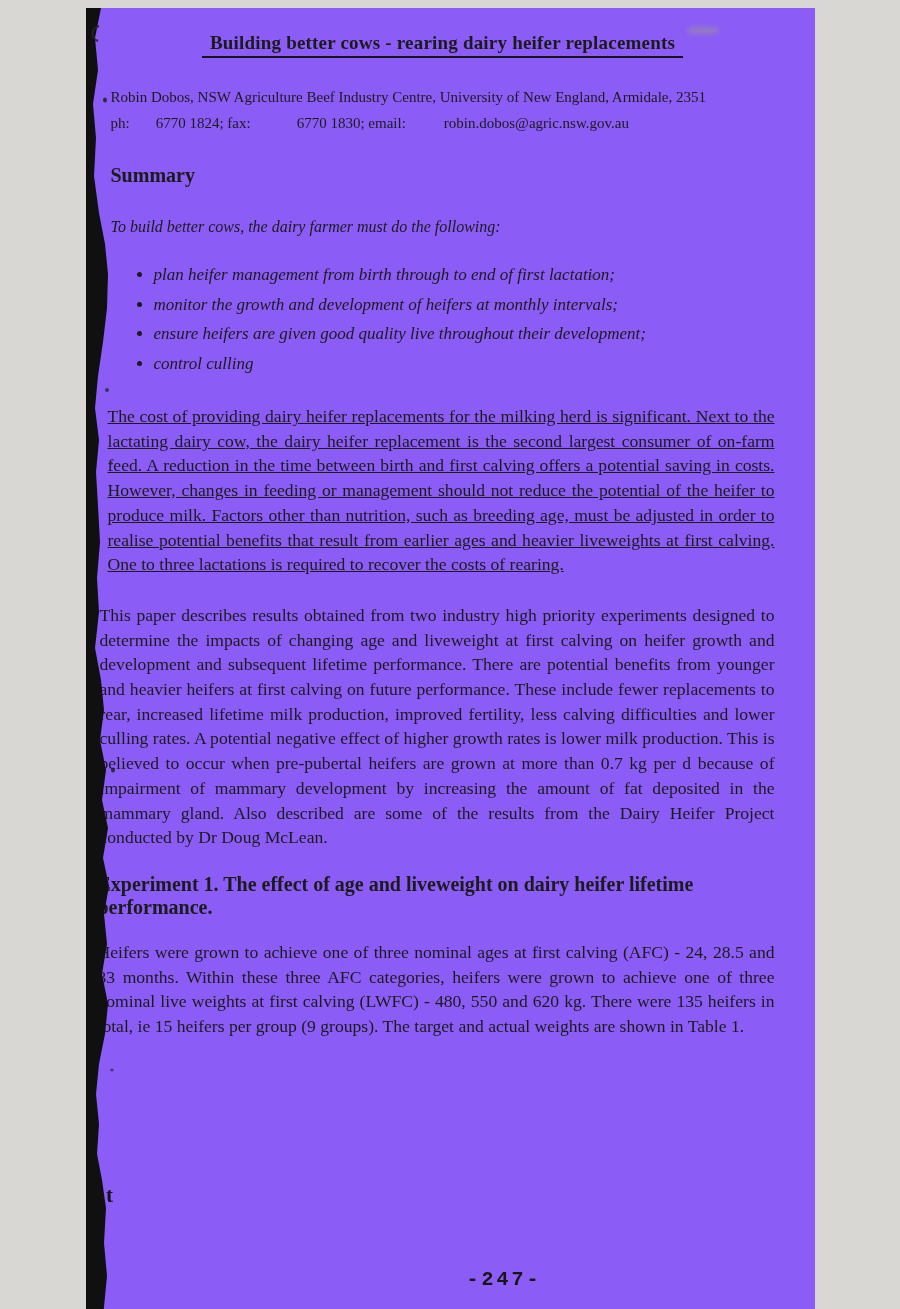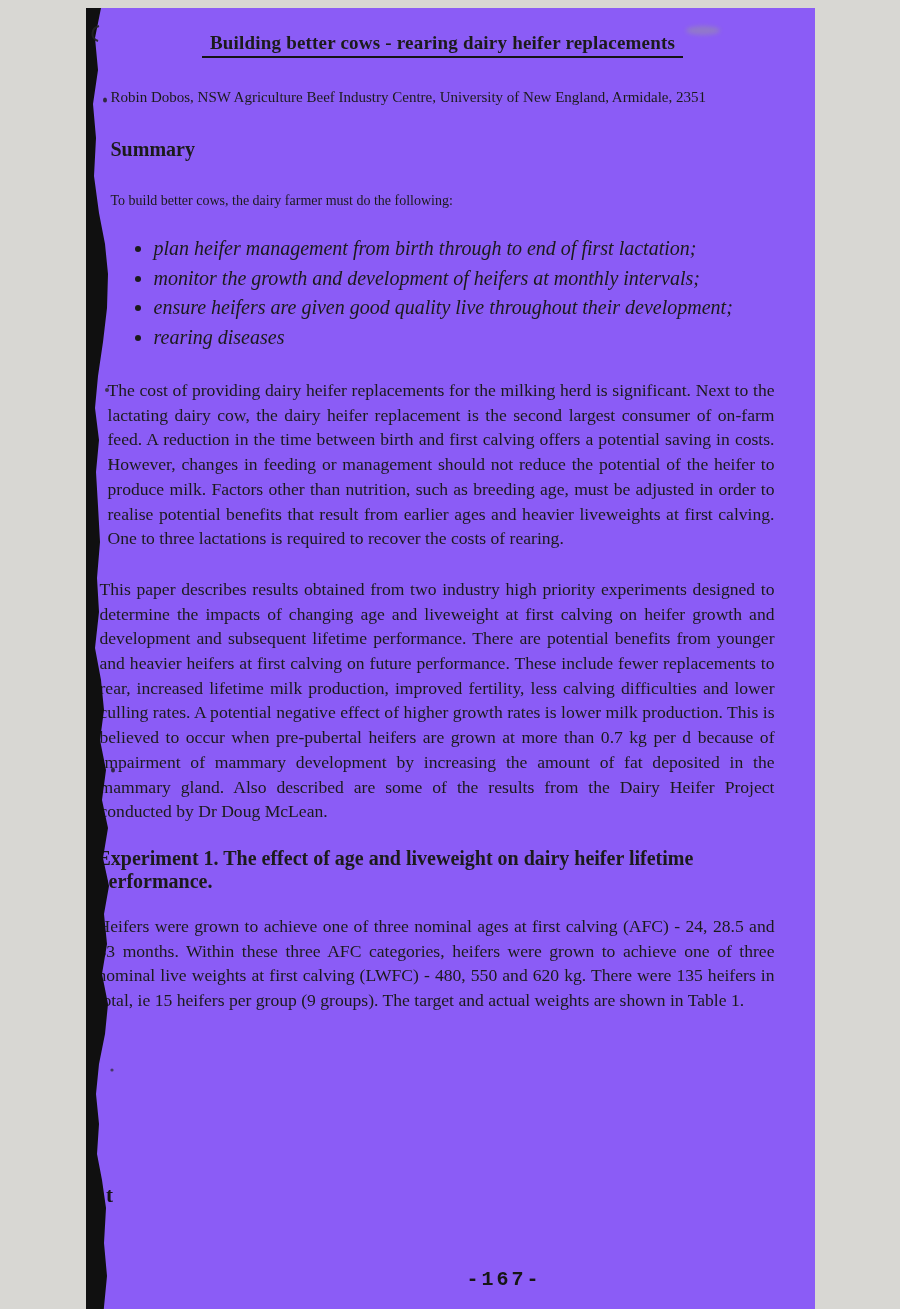--- a/index.html
+++ b/index.html
@@ -37,43 +37,44 @@
   .heading{
     font-weight:bold;
     font-size:20px;
     margin:0;
   }
   .h-summary{ margin-top:28px; }
   .h-intro{ margin-top:27px; }
   .h-exp{ margin-top:23px; margin-left:-13px; }
   
   .italic-line{
-    font-size:14px;
+    font-style:italic;
+    font-size:16px;
     line-height:25px;
   }
   .summary-lead{ margin-top:27px; }
   .bullet-list{
     margin:21px 0 0 0;
     padding-left:43px;
   }
   .bullet-list li{
     font-style:italic;
-    font-size:20px;
+    font-size:17px;
     line-height:29.5px;
   }
   .summary-closing{ margin-top:17px; }
   
   .para{
     margin:0;
     margin-top:26px;
     font-size:17.6px;
     line-height:24.7px;
     text-align:justify;
   }
-  .clip-a{ margin-left:-3px; }
+  .clip-a{ margin-left:-3px;text-decoration:underline; }
   .clip-b{ margin-left:-11px; }
   .clip-c{ margin-left:-13px; margin-top:21px; }
   
   .page-number{
     position:absolute;
     left:381px; top:1260px;
     font-family:"Liberation Mono", monospace;
     font-size:20px;
     font-weight:bold;
     letter-spacing:3px;
@@ -105,46 +106,49 @@
 <div class="page">
 
   <div class="content">
 
     <div class="title-wrap">
       <span class="doc-title">Building better cows - rearing dairy heifer replacements</span>
     </div>
 
     <div class="author-block">
       <div>Robin Dobos, NSW Agriculture Beef Industry Centre, University of New England, Armidale, 2351</div>
+      <div class="contact-line">
+        <span class="seg seg-ph">ph:</span><span class="seg seg-phval">6770 1824; fax:</span><span class="seg seg-faxval">6770 1830; email:</span><span class="seg seg-email">robin.dobos@agric.nsw.gov.au</span>
+      </div>
     </div>
 
     <div class="heading h-summary">Summary</div>
 
     <div class="italic-line summary-lead">To build better cows, the dairy farmer must do the following:</div>
 
     <ul class="bullet-list">
       <li>plan heifer management from birth through to end of first lactation;</li>
       <li>monitor the growth and development of heifers at monthly intervals;</li>
       <li>ensure heifers are given good quality live throughout their development;</li>
-      <li>rearing diseases</li>
+      <li>control culling</li>
     </ul>
 
 
 
     <p class="para clip-a">The cost of providing dairy heifer replacements for the milking herd is significant.  Next to the lactating dairy cow, the dairy heifer replacement is the second largest consumer of on-farm feed.  A reduction in the time between birth and first calving offers a potential saving in costs.  However, changes in feeding or management should not reduce the potential of the heifer to produce milk. Factors other than nutrition, such as breeding age, must be adjusted in order to realise potential benefits that result from earlier ages and heavier liveweights at first calving. One to three lactations is required to recover the costs of rearing.</p>
 
     <p class="para clip-b">This paper describes results obtained from two industry high priority experiments designed to determine the impacts of changing age and liveweight at first calving on heifer growth and development and subsequent lifetime performance. There are potential benefits from younger and heavier heifers at first calving on future performance.  These include fewer replacements to rear, increased lifetime milk production, improved fertility, less calving difficulties and lower culling rates.  A potential negative effect of higher growth rates is lower milk production.  This is believed to occur when pre-pubertal heifers are grown at more than 0.7 kg per d because of impairment of mammary development by increasing the amount of fat deposited in the mammary gland. Also described are some of the results from the Dairy Heifer Project conducted by Dr Doug McLean.</p>
 
     <div class="heading h-exp">Experiment 1. The effect of age and liveweight on dairy heifer lifetime performance.</div>
 
     <p class="para clip-c">Heifers were grown to achieve one of three nominal ages at first calving (AFC) - 24, 28.5 and 33 months. Within these three AFC categories, heifers were grown to achieve one of three nominal live weights at first calving (LWFC) - 480, 550 and 620 kg. There were 135 heifers in total, ie 15 heifers per group (9 groups). The target and actual weights are shown in Table 1.</p>
 
   </div>
 
-  <div class="page-number">-167-</div>
+  <div class="page-number">-247-</div>
 
   <svg class="scan-edge" width="36" height="1309" viewBox="0 0 36 1309" aria-hidden="true">
     <polygon fill="#101010" points="
       0,0 15,0 9,30 12,62 7,96 10,130 8,168 13,205 19,236 22,266 21,300
       17,334 12,368 9,400 13,432 10,464 12,498 14,534 11,570 13,604 9,640
       15,672 18,702 14,732 20,762 16,792 22,820 17,850 23,878 18,906 21,936
       16,966 22,996 19,1026 13,1056 10,1086 13,1116 11,1146 16,1172 20,1200
       18,1235 21,1268 17,1309 0,1309"></polygon>
     <ellipse cx="19" cy="92" rx="2" ry="2.5" fill="#202020" opacity="0.85"></ellipse>
     <ellipse cx="21" cy="382" rx="2" ry="2" fill="#2a2a2a" opacity="0.8"></ellipse>

